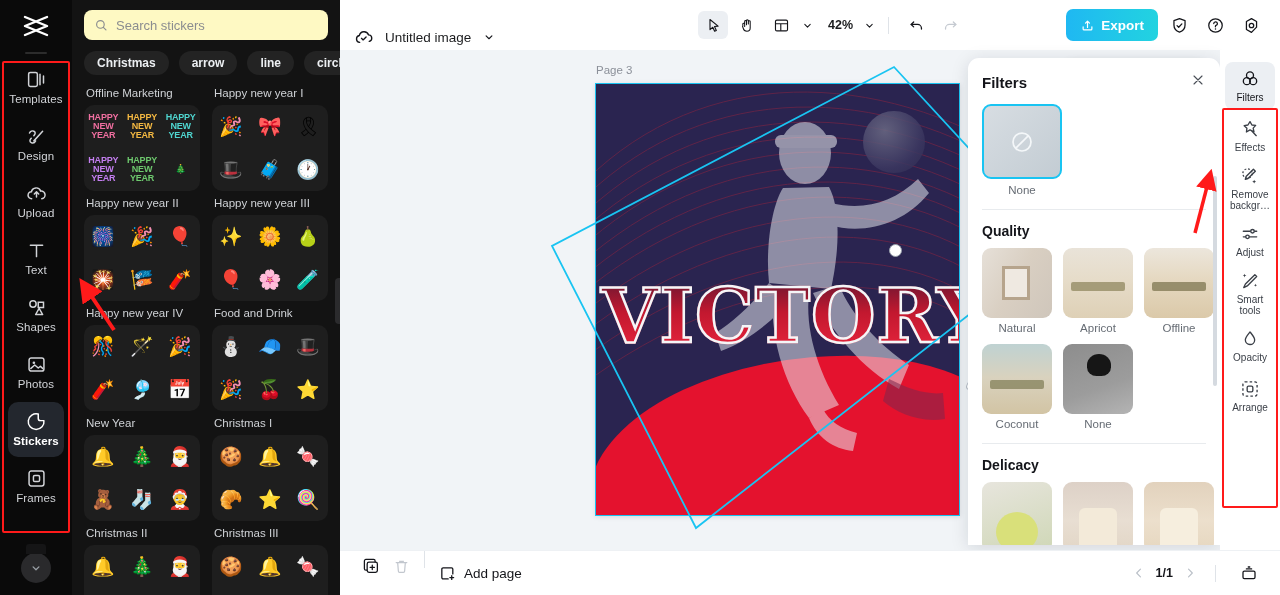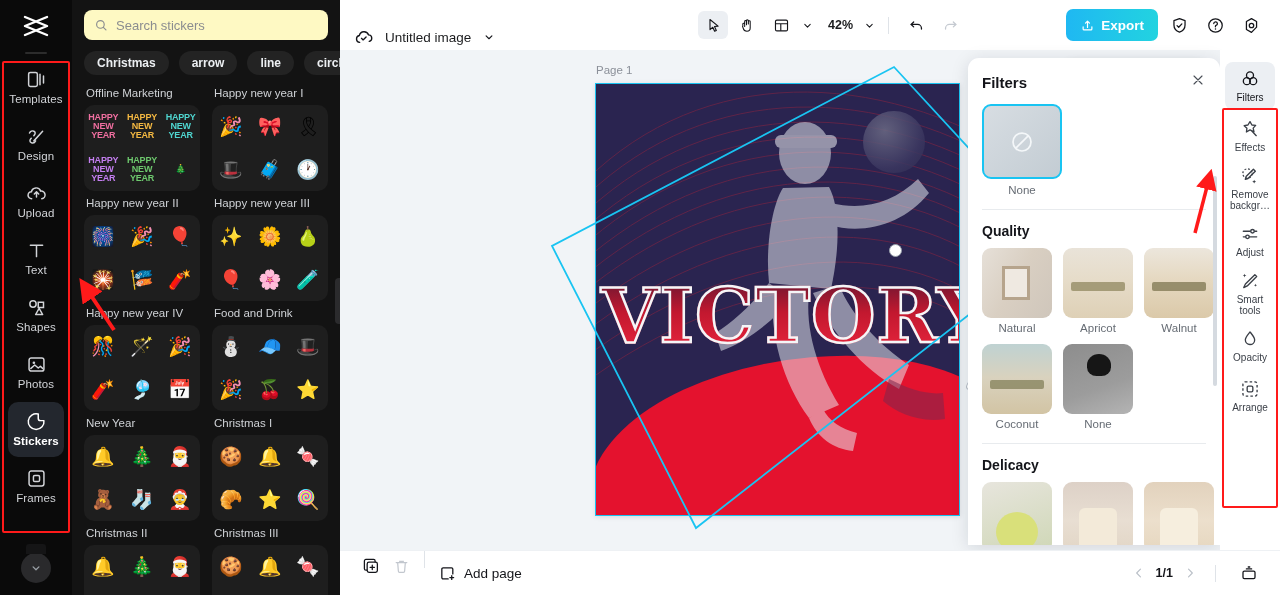--- a/index.html
+++ b/index.html
@@ -512,21 +512,21 @@
         <div class="icon-btn">
           <svg width="19" height="19" viewBox="0 0 24 24" fill="none">
             <path d="M12 3.3l6.4 3.6v7.2L12 20.7 5.6 17.1V6.9z" stroke="#14151a" stroke-width="1.6" stroke-linejoin="round"></path>
             <circle cx="12" cy="12" r="2.8" stroke="#14151a" stroke-width="1.6"></circle>
           </svg>
         </div>
       </div>
     </div>
 
     <div class="canvas-area">
-      <div class="page-label">Page 1</div>
+      <div class="page-label">Page 3</div>
 
       <div class="artboard">
         <svg class="ab-waves" viewBox="0 0 365 433" preserveAspectRatio="none">
           <g stroke="#8b2440" stroke-width="1" fill="none" opacity=".55">
             <path d="M-30 120 C 80 -10, 250 -20, 400 60"></path>
             <path d="M-30 135 C 85 5, 255 -5, 400 75"></path>
             <path d="M-30 150 C 90 20, 260 10, 400 90"></path>
             <path d="M-30 165 C 95 35, 265 25, 400 105"></path>
             <path d="M-30 180 C 100 50, 270 40, 400 120"></path>
             <path d="M-30 195 C 105 65, 275 55, 400 135"></path>
@@ -640,21 +640,21 @@
           <div class="f-item">
             <div class="f-thumb th-natural"></div>
             <div class="f-label">Natural</div>
           </div>
           <div class="f-item">
             <div class="f-thumb th-desert"></div>
             <div class="f-label">Apricot</div>
           </div>
           <div class="f-item">
             <div class="f-thumb th-desert2"></div>
-            <div class="f-label">Walnut</div>
+            <div class="f-label">Offline</div>
           </div>
           <div class="f-item">
             <div class="f-thumb th-coconut"></div>
             <div class="f-label">Coconut</div>
           </div>
           <div class="f-item">
             <div class="f-thumb th-light"></div>
             <div class="f-label">None</div>
           </div>
         </div>

